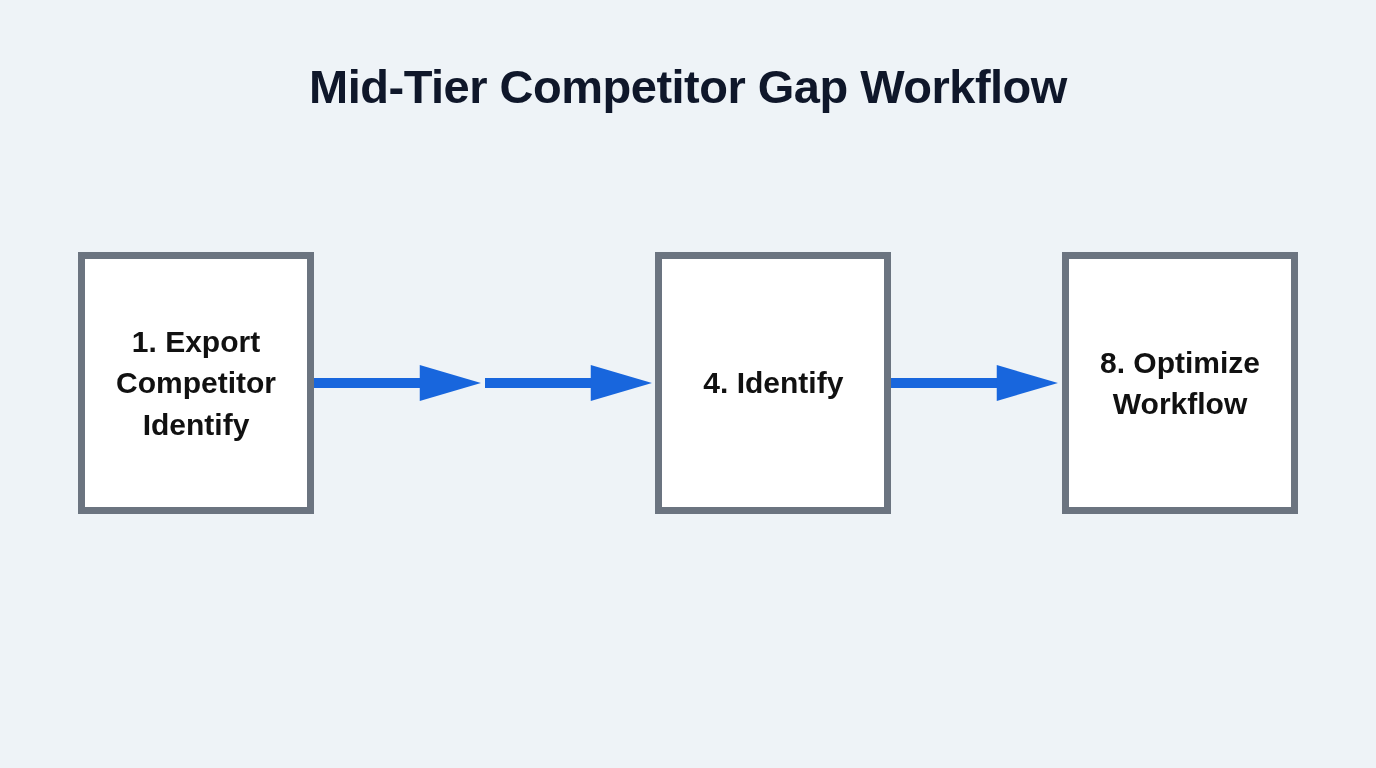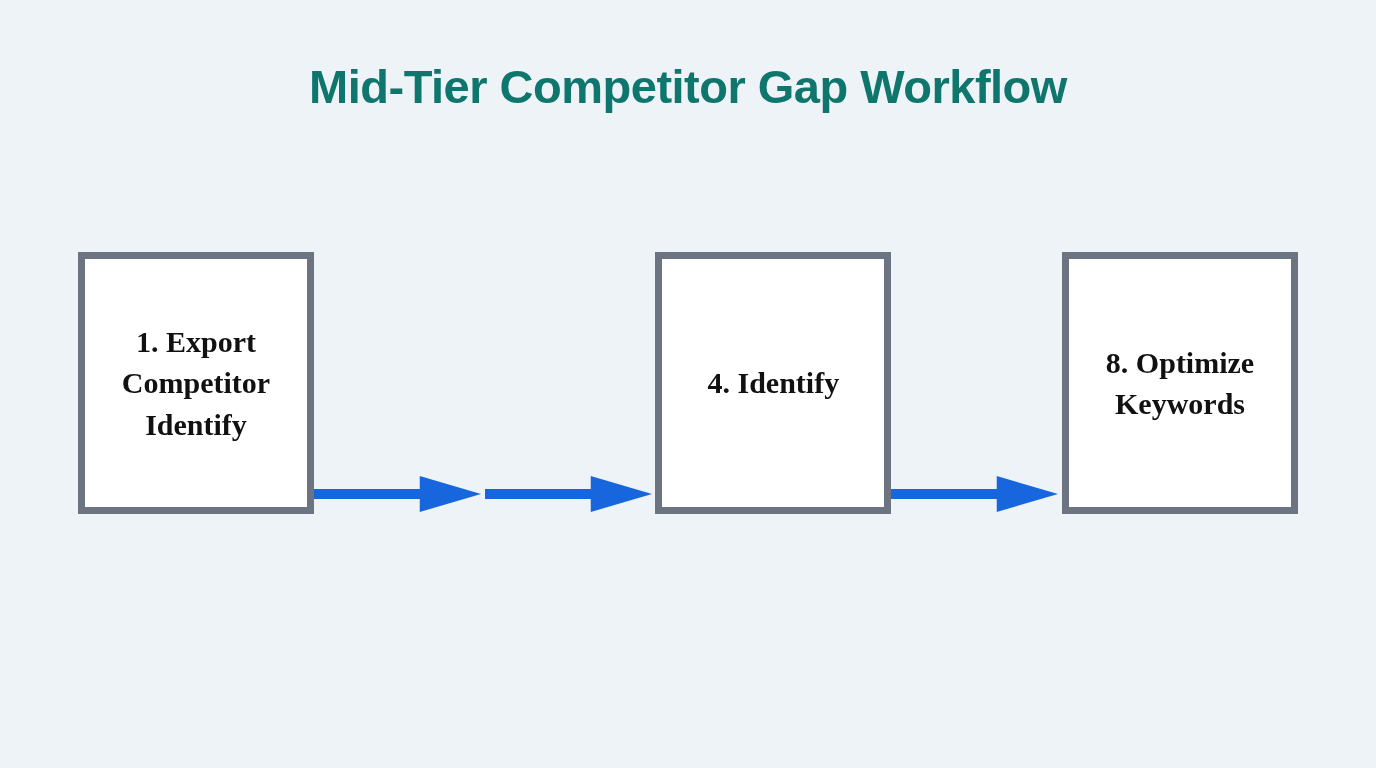--- a/index.html
+++ b/index.html
@@ -9,30 +9,29 @@
     overflow: hidden;
     background: #eef3f7;
     font-family: "Liberation Sans", sans-serif;
   }
   .page-title {
     margin-top: 60px;
     text-align: center;
     font-size: 47px;
     font-weight: 800;
     letter-spacing: -0.5px;
-    color: #0f766e;
+    color: #0f172a;
     line-height: 1.15;
   }
   .flow {
     margin-top: 138px;
     padding: 0 78px;
     display: flex;
-    align-items: flex-end;
+    align-items: center;
     justify-content: space-between;
-    font-family: Liberation Serif, serif;
   }
   .step-box {
     width: 236px;
     height: 262px;
     flex: 0 0 auto;
     background: #ffffff;
     border: 7px solid #6b7480;
     display: flex;
     align-items: center;
     justify-content: center;
@@ -96,17 +95,17 @@
   <div class="arrow">
     <svg viewBox="0 0 92 40" preserveAspectRatio="none" aria-hidden="true">
       <line x1="0" y1="20" x2="62" y2="20" stroke-width="10" stroke="#1866dd"></line>
       <polygon points="57,2 57,38 90,20" fill="#1866dd"></polygon>
     </svg>
   </div>
 
   <div class="step-box">
     <div class="step-label">
       <span>8. Optimize</span>
-      <span>Keywords</span>
+      <span>Workflow</span>
     </div>
   </div>
 
 </div>
 
 </body></html>

